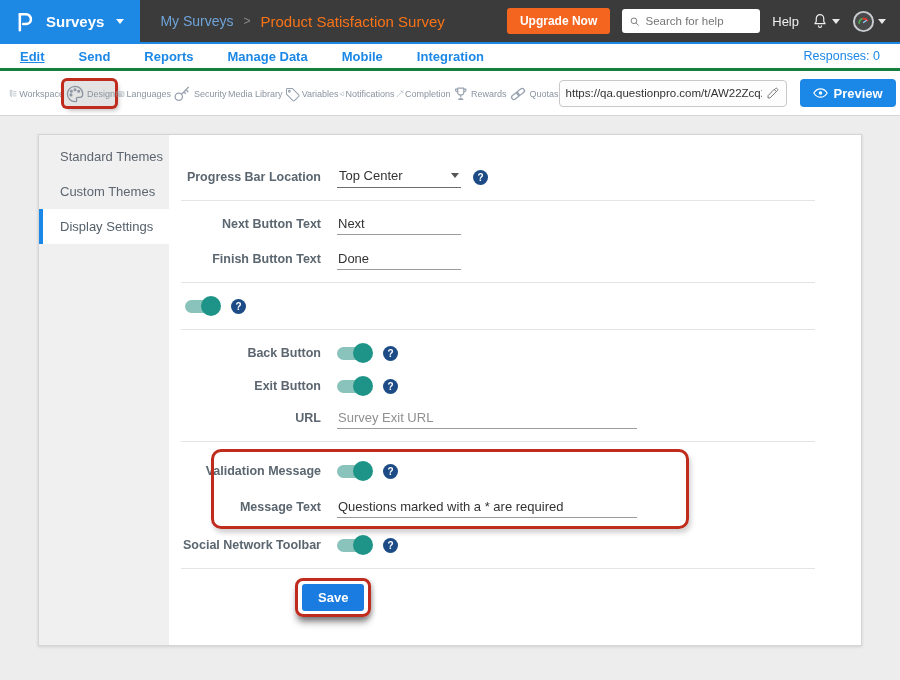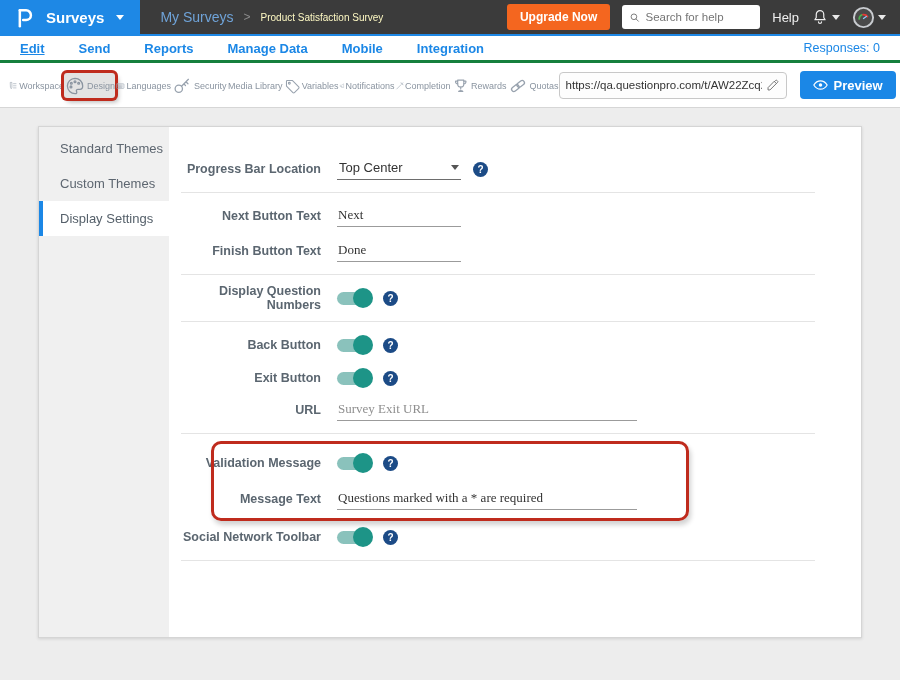--- a/index.html
+++ b/index.html
@@ -1,28 +1,28 @@
 <!DOCTYPE html>
 <html><head>
 <meta charset="utf-8">
 <style>
   * { box-sizing: border-box; margin: 0; padding: 0; }
   html,body { width:900px; height:680px; }
   body { font-family:"Liberation Sans", sans-serif; background:#ededed; position:relative; overflow:hidden; }
 
   
-  .topbar { height:36px; background:#3b3b3b; display:flex; align-items:center; color:#fff; border-bottom:2px solid #1e88e5; }
+  .topbar { height:44px; background:#3b3b3b; display:flex; align-items:center; color:#fff; border-bottom:2px solid #1e88e5; }
   .logo-block { height:100%; background:#1e88e5; display:flex; align-items:center; gap:12px; padding:0 16px 0 14px; cursor:pointer; }
   .logo-mark { width:20px; height:22px; }
   .product-label { font-size:15px; font-weight:bold; color:#fff; }
   .caret { width:0; height:0; border-left:4px solid transparent; border-right:4px solid transparent; border-top:5px solid currentColor; display:inline-block; }
   .breadcrumb { display:flex; align-items:center; gap:10px; margin-left:20px; }
   .bc-parent { color:#6fa3d8; font-size:14px; cursor:pointer; }
   .bc-sep { color:#8b8b8b; font-size:12px; }
-  .bc-title { color:#fef9c3; font-size:10px; }
+  .bc-title { color:#f97316; font-size:15px; }
   .topbar-right { margin-left:auto; display:flex; align-items:center; gap:12px; padding-right:14px; }
   .upgrade-btn { background:#f4661f; color:#fff; font-size:12px; font-weight:bold; padding:6px 13px; border-radius:3px; border:none; cursor:pointer; }
   .search-box { background:#fff; border-radius:3px; width:138px; height:24px; display:flex; align-items:center; gap:5px; padding:0 7px; }
   .search-box input { border:none; outline:none; width:100%; font-size:11.5px; color:#333; font-family:inherit; background:transparent; }
   .help-label { font-size:13px; color:#f0f0f0; cursor:pointer; }
   .icon-grp { display:flex; align-items:center; gap:3px; cursor:pointer; color:#e8e8e8; }
 
   
   .navbar { height:27px; background:#fff; border-bottom:3px solid #15803d; display:flex; align-items:center; padding:0 20px; }
   .nav-item { color:#1b87e6; font-size:13px; font-weight:bold; margin-right:34px; cursor:pointer; }
@@ -43,21 +43,21 @@
   .card { width:824px; height:512px; margin:18px 0 0 38px; background:#fff; border:1px solid #d5d5d5; box-shadow:0 1px 3px rgba(0,0,0,.12); display:flex; }
   .side { width:130px; background:#f0f0f0; flex-shrink:0; padding-top:4px; }
   .side-item { font-size:13px; color:#5d6670; padding:10px 0 10px 17px; cursor:pointer; border-left:4px solid transparent; }
   .side-item.active { background:#fff; border-left-color:#1b87e6; color:#55606a; }
 
   .form { flex:1; padding:20px 40px 0 0; position:relative; }
   .frow { display:flex; align-items:center; min-height:28px; }
   .flabel { width:152px; text-align:right; flex-shrink:0; font-size:12.5px; font-weight:bold; color:#5b6670; }
   .fctrl { margin-left:16px; display:flex; align-items:center; gap:12px; }
   .divider { border-top:1px solid #e4e4e4; margin:9px 6px 9px 12px; }
-  .uinput { border:none; border-bottom:1px solid #9b9b9b; background:transparent; font-size:13px; color:#333; padding:2px 1px 3px; font-family:Liberation Serif, serif; outline:none; }
+  .uinput { border:none; border-bottom:1px solid #9b9b9b; background:transparent; font-size:13px; color:#333; padding:2px 1px 3px; font-family:Liberation Sans, sans-serif; outline:none; }
   .w-sm { width:124px; } .w-lg { width:300px; }
   .uinput::placeholder { color:#8f8f8f; }
   .select { width:124px; border-bottom:1px solid #6d6d6d; display:flex; align-items:center; justify-content:space-between; padding:2px 2px 4px; font-size:13px; color:#333; cursor:pointer; }
   .select .caret { color:#555; }
   .toggle { width:34px; height:13px; border-radius:7px; background:#8ac2bc; position:relative; cursor:pointer; }
   .toggle .knob { position:absolute; right:-2px; top:-3.5px; width:20px; height:20px; border-radius:50%; background:#1d9487; }
   .help { width:15px; height:15px; border-radius:50%; background:#1c4b86; color:#fff; display:flex; align-items:center; justify-content:center; font-size:10px; font-weight:bold; cursor:pointer; flex-shrink:0; }
   .help::after { content:"?"; }
 
   .vgroup { position:relative; padding:6px 0; margin:4px 0; }
@@ -252,21 +252,20 @@
     <div class="frow" style="margin-top:7px">
       <span class="flabel">Finish Button Text</span>
       <span class="fctrl">
         <input class="uinput w-sm" type="text" value="Done" style="">
       </span>
     </div>
 
     <div class="divider"></div>
 
     <div class="frow">
-      <span class="flabel">Display Question Numbers</span>
       <span class="fctrl">
         <span class="toggle">
             <span class="knob"></span>
           </span>
         <span class="help"></span>
       </span>
     </div>
 
     <div class="divider"></div>
 
@@ -323,15 +322,20 @@
       <span class="fctrl">
         <span class="toggle">
             <span class="knob"></span>
           </span>
         <span class="help"></span>
       </span>
     </div>
 
     <div class="divider"></div>
 
+    <div class="save-row">
+      <span class="save-wrap">
+        <button class="save-btn">Save</button>
+      </span>
+    </div>
 
   </div>
 </div>
 
 </body></html>

